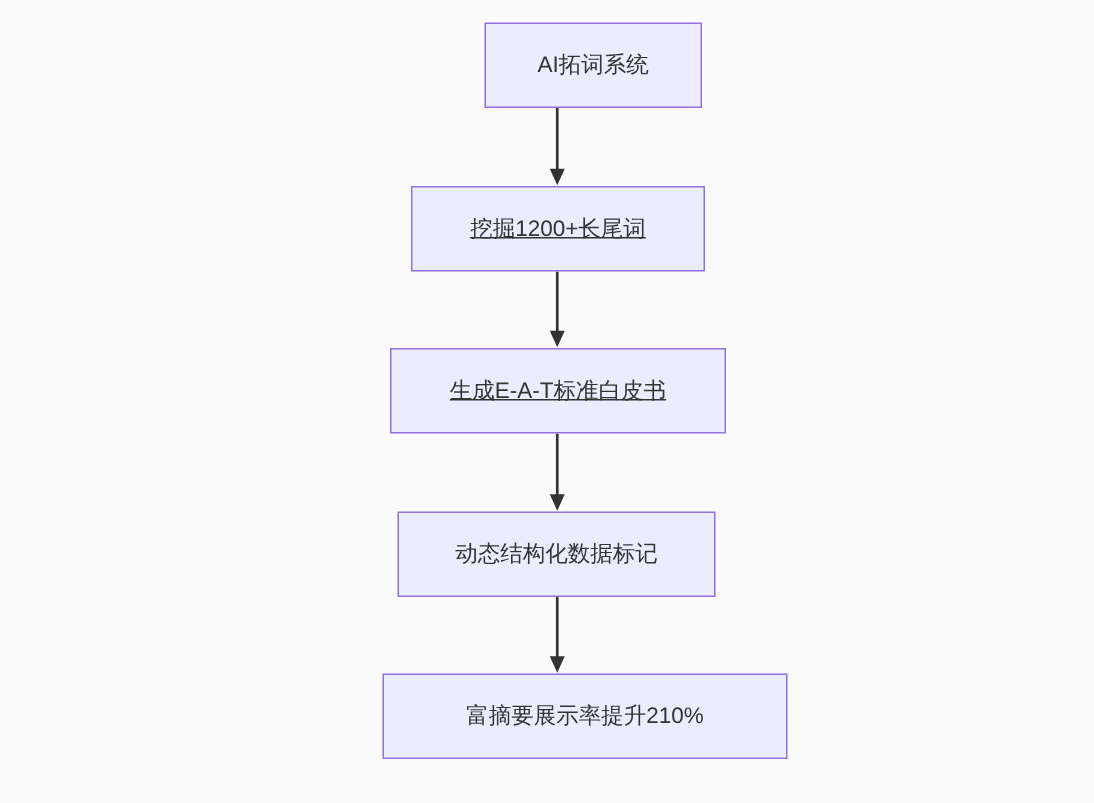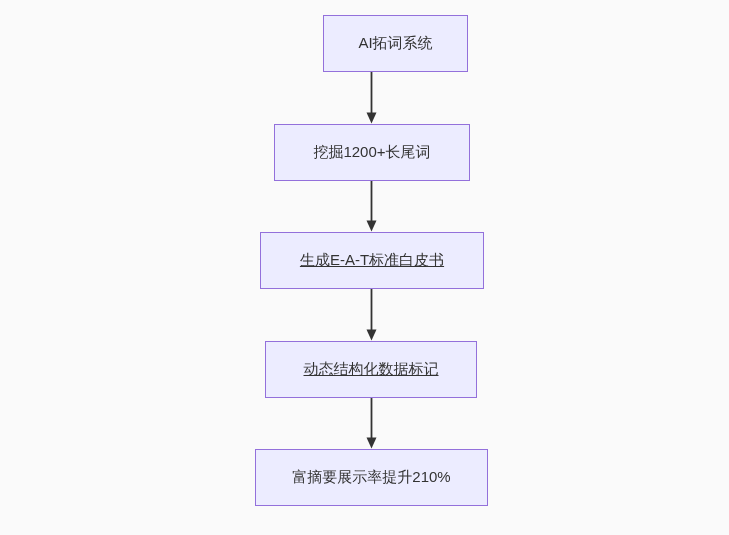--- a/index.html
+++ b/index.html
@@ -42,24 +42,24 @@
     border:1px solid var(--node-border);
     display:flex;
     align-items:center;
     justify-content:center;
     color:var(--text);
     font-size:15px;
     text-align:center;
     white-space:nowrap;
   }
   .node-1{left:299px;top:15px;width:145px;margin-left:24px;}
-  .node-2{left:274px;top:124px;width:196px;}
+  .node-2{left:274px;top:124px;width:196px;text-decoration:underline;}
   .node-3{left:260px;top:232px;width:224px;text-decoration:underline;}
-  .node-4{left:265px;top:341px;width:212px;text-decoration:underline;}
-  .node-5{left:255px;top:449px;width:233px;text-align:center;}
+  .node-4{left:265px;top:341px;width:212px;}
+  .node-5{left:255px;top:449px;width:270px;text-align:center;}
 </style>
 </head>
 <body>
 
 <div class="canvas">
 
   <svg class="edges" width="729" height="535" viewBox="0 0 729 535" xmlns="http://www.w3.org/2000/svg">
     <g>
       <line class="edge-line" x1="371.5" y1="72" x2="371.5" y2="113"></line>
       <polygon class="edge-head" points="366.5,112.5 376.5,112.5 371.5,123.5"></polygon>

